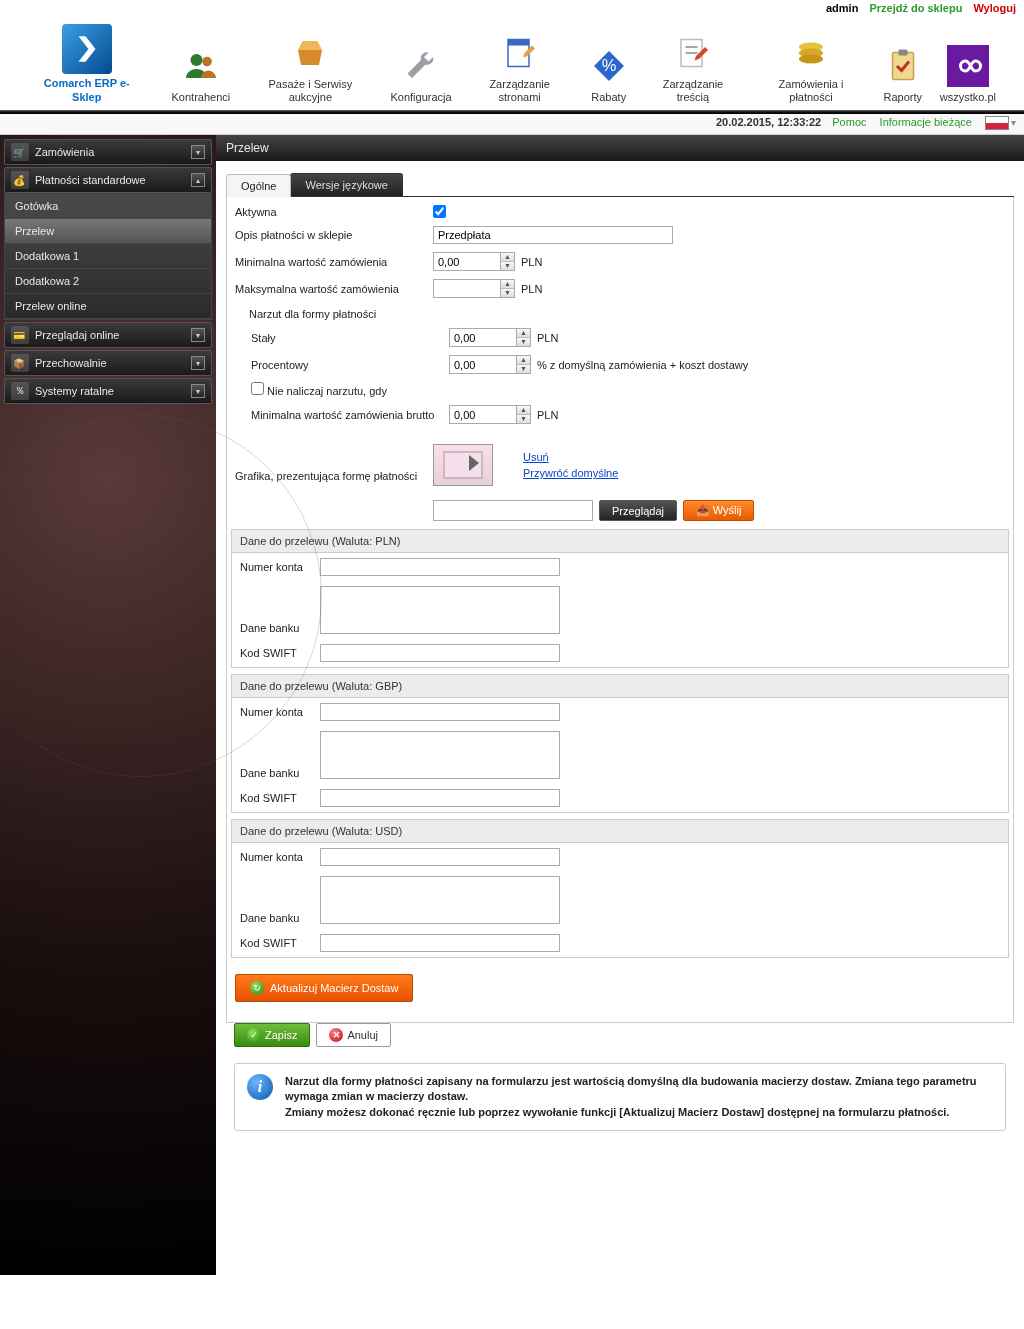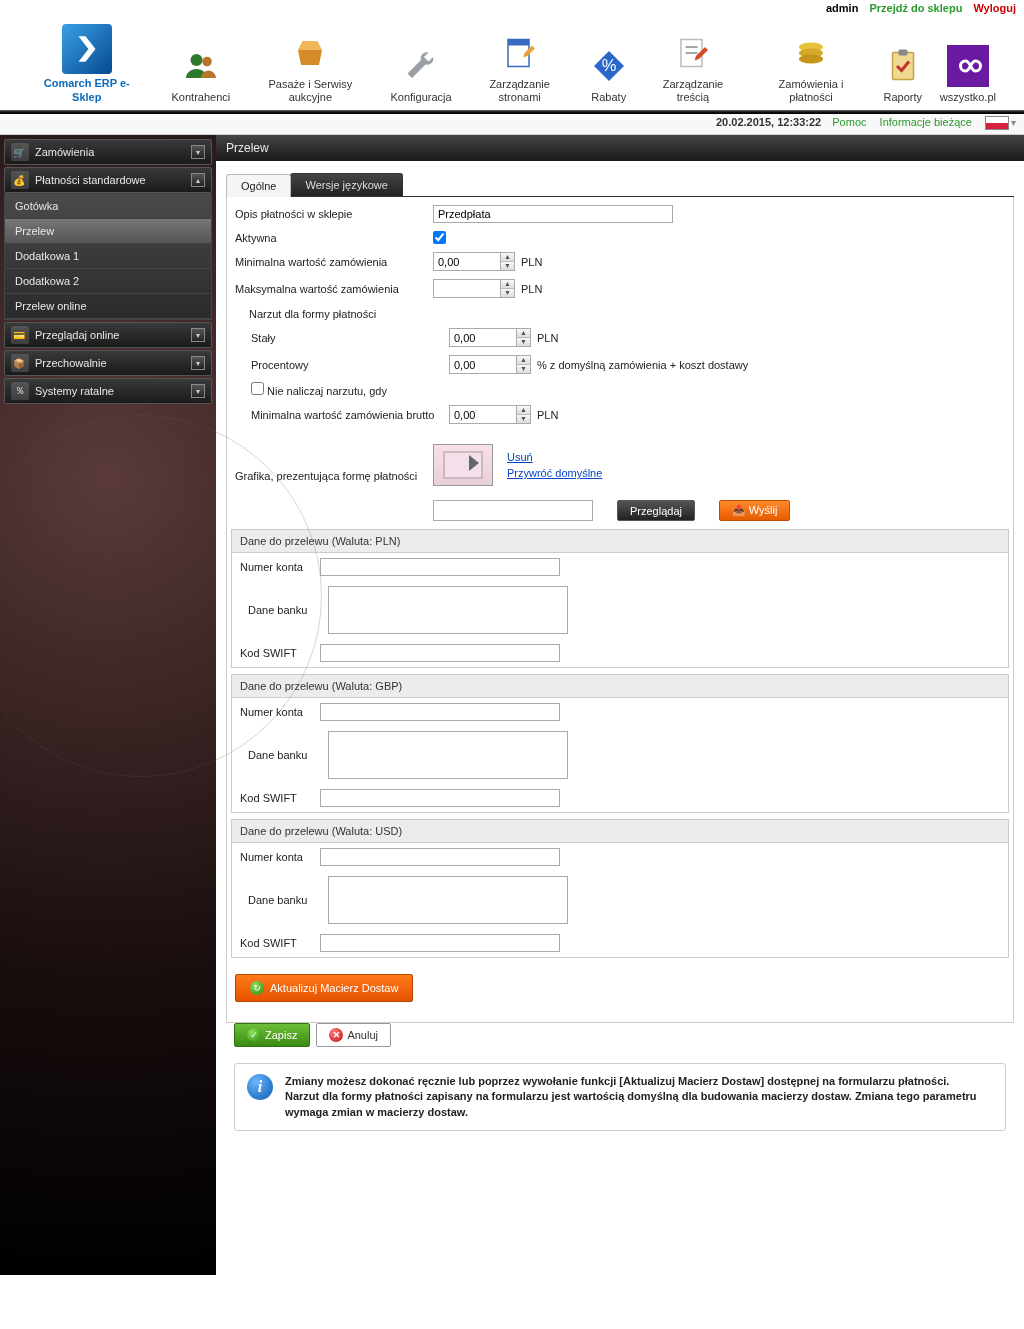--- a/index.html
+++ b/index.html
@@ -44,31 +44,31 @@
 textarea { resize:none; }
 .num-wrap { display:flex; align-items:stretch; }
 .num { width:68px; text-align:left; }
 .spin { width:14px; display:flex; flex-direction:column; border:1px solid #aaa; border-left:none; }
 .spin div { flex:1; background:linear-gradient(#f8f8f8,#ddd); text-align:center; font-size:7px; line-height:8px; color:#555; cursor:pointer; }
 .spin div:first-child { border-bottom:1px solid #bbb; }
 .suffix { margin-left:6px; color:#222; }
 .sect { margin:6px 0 4px 22px; color:#222; }
 .gfx-row .lbl { width:200px; align-self:flex-end; padding-bottom:4px; }
 .gfx-img { width:60px; height:42px; background:linear-gradient(#f8e0e8,#e8d0d8); border:1px solid #999; margin-right:14px; display:flex; align-items:center; justify-content:center; }
-.gfx-links a { display:block; color:#0645c8; text-decoration:underline; margin:4px 0; cursor:pointer; }
-.upload { display:flex; gap:24px; margin:10px 0 8px 206px; }
+.gfx-links a { display:block; color:#0645c8; text-decoration:underline; margin:4px 16px; cursor:pointer; }
+.upload { display:flex; gap:6px; margin:10px 0 8px 206px; }
 .upload input { width:160px; }
 .btn { border:1px solid #555; background:linear-gradient(#555,#222); color:#fff; padding:3px 12px; cursor:pointer; font-size:11px; border-radius:2px; }
 .btn.or { background:linear-gradient(#ff8a2a,#e65c00); border-color:#c24d00; }
 .btn.act { background:linear-gradient(#ff7a1a,#e65200); border-color:#b84700; padding:6px 14px; display:inline-flex; align-items:center; gap:6px; margin:10px 8px; }
 .group { border:1px solid #ccc; margin:6px 4px; }
 .group-h { background:#ececec; border-bottom:1px solid #ccc; padding:5px 8px; color:#333; }
 .g-row { display:flex; align-items:center; padding:5px 8px; }
 .g-row .lbl { width:80px; color:#222; }
-.g-row.var { align-items:center;margin-left:8px; }
+.g-row.var { align-items:flex-end; }
 .g-row input[type=text] { width:240px; }
 .g-row textarea { width:240px; height:48px; }
 .bottom-btns { display:flex; gap:6px; padding:0 0 8px 8px; }
 .btn.save { background:linear-gradient(#6dbf3a,#3a8a12); border-color:#2f7310; display:inline-flex; align-items:center; gap:4px; padding:4px 12px; }
 .btn.cancel { background:#fff; color:#333; border-color:#999; display:inline-flex; align-items:center; gap:4px; padding:4px 12px; }
 .info-box { margin:8px; border:1px solid #ccc; border-radius:3px; padding:10px 12px; display:flex; gap:12px; background:#fff; }
 .info-ic { width:26px; height:26px; border-radius:50%; background:radial-gradient(circle at 35% 30%,#6ab5ff,#0a5ab0); color:#fff; font-weight:bold; font-size:16px; display:flex; align-items:center; justify-content:center; font-family:Georgia,serif; font-style:italic; flex-shrink:0; }
 .info-txt { color:#222; font-weight:bold; line-height:1.4; }
 .acc-ic { width:18px; height:18px; background:rgba(255,255,255,.15); border-radius:2px; display:flex; align-items:center; justify-content:center; font-size:10px; }
 .check-ic{width:14px;height:14px;border-radius:50%;background:radial-gradient(circle at 35% 30%,#8de05a,#2a8a0e);display:inline-flex;align-items:center;justify-content:center;color:#fff;font-size:9px;}
@@ -211,26 +211,26 @@
 
   <div class="content">
     <div class="title">Przelew</div>
     <div class="panel">
       <div class="tabs">
         <div class="tab active">Ogólne</div>
         <div class="tab">Wersje językowe</div>
       </div>
       <div class="form">
         <div class="row">
+            <div class="lbl">Aktywna</div>
+            <input type="checkbox" checked="" style="">
+          </div>
+        <div class="row">
             <div class="lbl">Opis płatności w sklepie</div>
             <input type="text" style="width: 240px;" value="Przedpłata">
-          </div>
-        <div class="row">
-            <div class="lbl">Aktywna</div>
-            <input type="checkbox" checked="" style="">
           </div>
         <div class="row">
             <div class="lbl">Minimalna wartość zamówienia</div>
             <div class="num-wrap">
               <input class="num" type="text" value="0,00" style="">
               <div class="spin">
                 <div>▲</div>
                 <div>▼</div>
               </div>
             </div>
@@ -366,19 +366,19 @@
           </button>
         <button class="btn cancel">
             <span class="x-ic">✕</span>
             <span>Anuluj</span>
           </button>
       </div>
 
       <div class="info-box">
         <div class="info-ic">i</div>
         <div class="info-txt">
+          <div>Narzut dla formy płatności zapisany na formularzu jest wartością domyślną dla budowania macierzy dostaw. Zmiana tego parametru wymaga zmian w macierzy dostaw.</div>
           <div>Zmiany możesz dokonać ręcznie lub poprzez wywołanie funkcji [Aktualizuj Macierz Dostaw] dostępnej na formularzu płatności.</div>
-          <div>Narzut dla formy płatności zapisany na formularzu jest wartością domyślną dla budowania macierzy dostaw. Zmiana tego parametru wymaga zmian w macierzy dostaw.</div>
         </div>
       </div>
     </div>
   </div>
 </div>
 
 </body></html>

